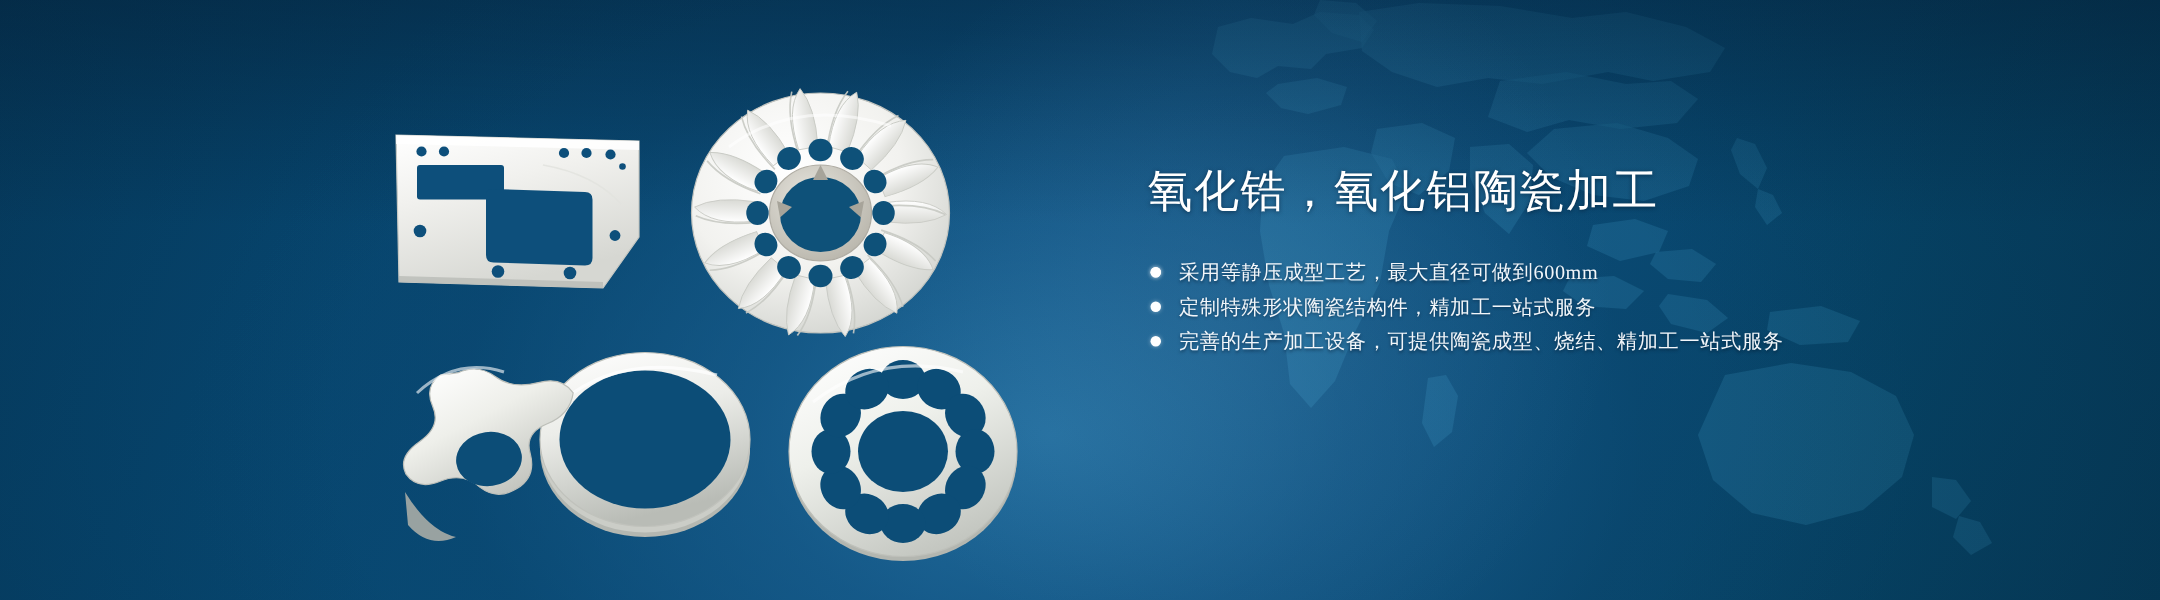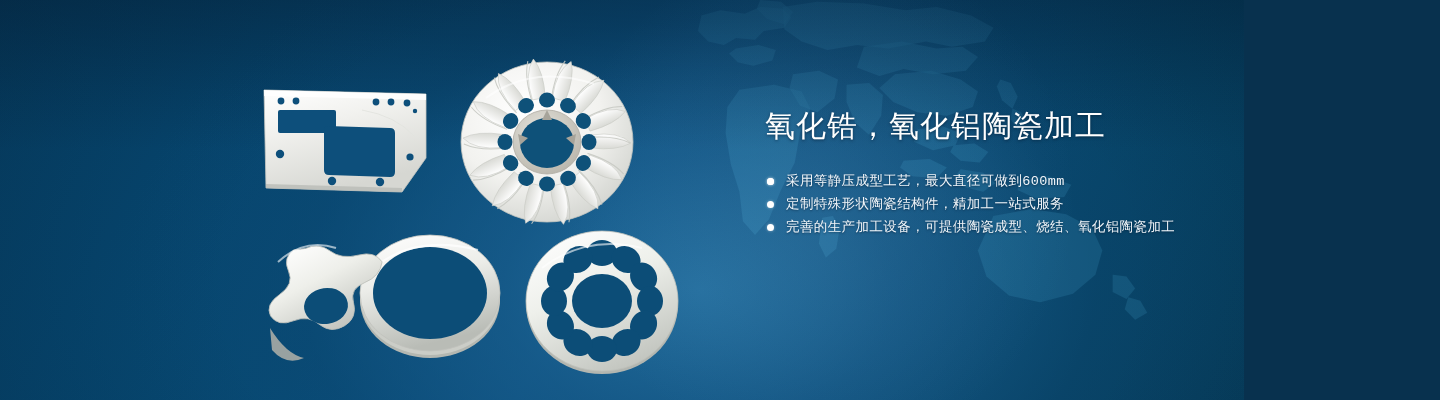--- a/index.html
+++ b/index.html
@@ -2,24 +2,24 @@
 <html><head>
 <meta charset="utf-8">
 <style>
   html, body {
     margin: 0;
     padding: 0;
     background: #08314e;
   }
   #banner {
     position: relative;
-    width: 1244px;
+    width: 1440px;
     height: 400px;
     overflow: hidden;
-    font-family: Liberation Mono, monospace;
+    font-family: Liberation Serif, serif;
     background: #074568;
   }
 
   
   .bg-base {
     position: absolute;
     inset: 0;
     background:
       radial-gradient(ellipse 760px 520px at 700px 290px,
         rgba(40,115,163,0.85) 0%,
@@ -483,18 +483,18 @@
       <li>
         <span class="dot"></span>
         <span>采用等静压成型工艺，最大直径可做到600mm</span>
       </li>
       <li>
         <span class="dot"></span>
         <span>定制特殊形状陶瓷结构件，精加工一站式服务</span>
       </li>
       <li>
         <span class="dot"></span>
-        <span>完善的生产加工设备，可提供陶瓷成型、烧结、氧化铝陶瓷加工</span>
+        <span>完善的生产加工设备，可提供陶瓷成型、烧结、精加工一站式服务</span>
       </li>
     </ul>
   </div>
 
 </div>
 
 </body></html>

